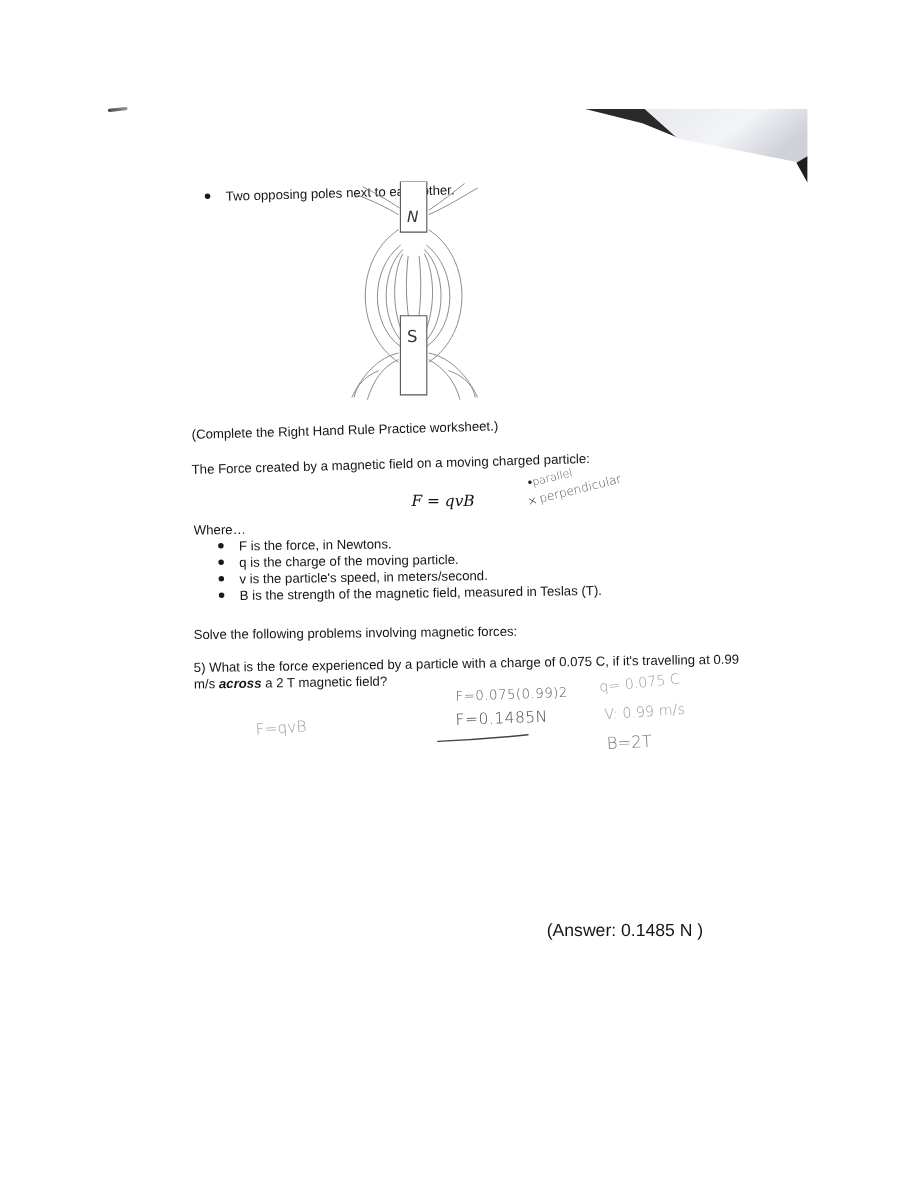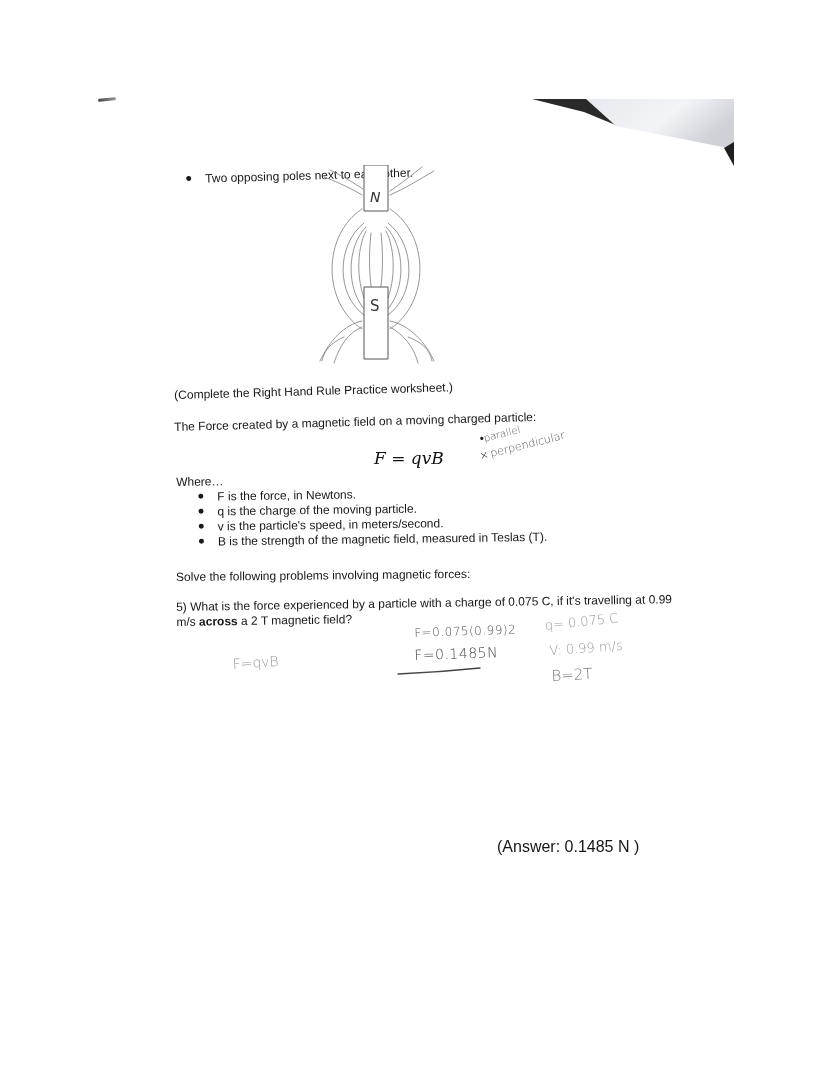--- a/index.html
+++ b/index.html
@@ -51,37 +51,38 @@
       border-radius: 50%;
       background: #1a1a1a;
       margin-right: 14px;
       vertical-align: middle;
       position: relative;
       top: -1px;
     }
     .formula {
       font-family: "DejaVu Serif", serif;
       font-style: italic;
-      font-size: 17px;
+      font-size: 14px;
       color: #111;
     }
     .hand {
       font-family: "DejaVu Sans", sans-serif;
       color: #555;
       font-weight: 300;
     }
     .hand-light {
       color: #9a9a9a;
     }
     .where-list .item {
       height: 15px;
       line-height: 15px;
       padding-left: 22px;
     }
     .italic-bold {
+      font-style: italic;
       font-weight: bold;
     }
     .sketch {
       position: absolute;
       left: 300px; top: 165px;
     }
     .underline-hand {
       position: absolute;
       left: 396px; top: 664px;
     }

